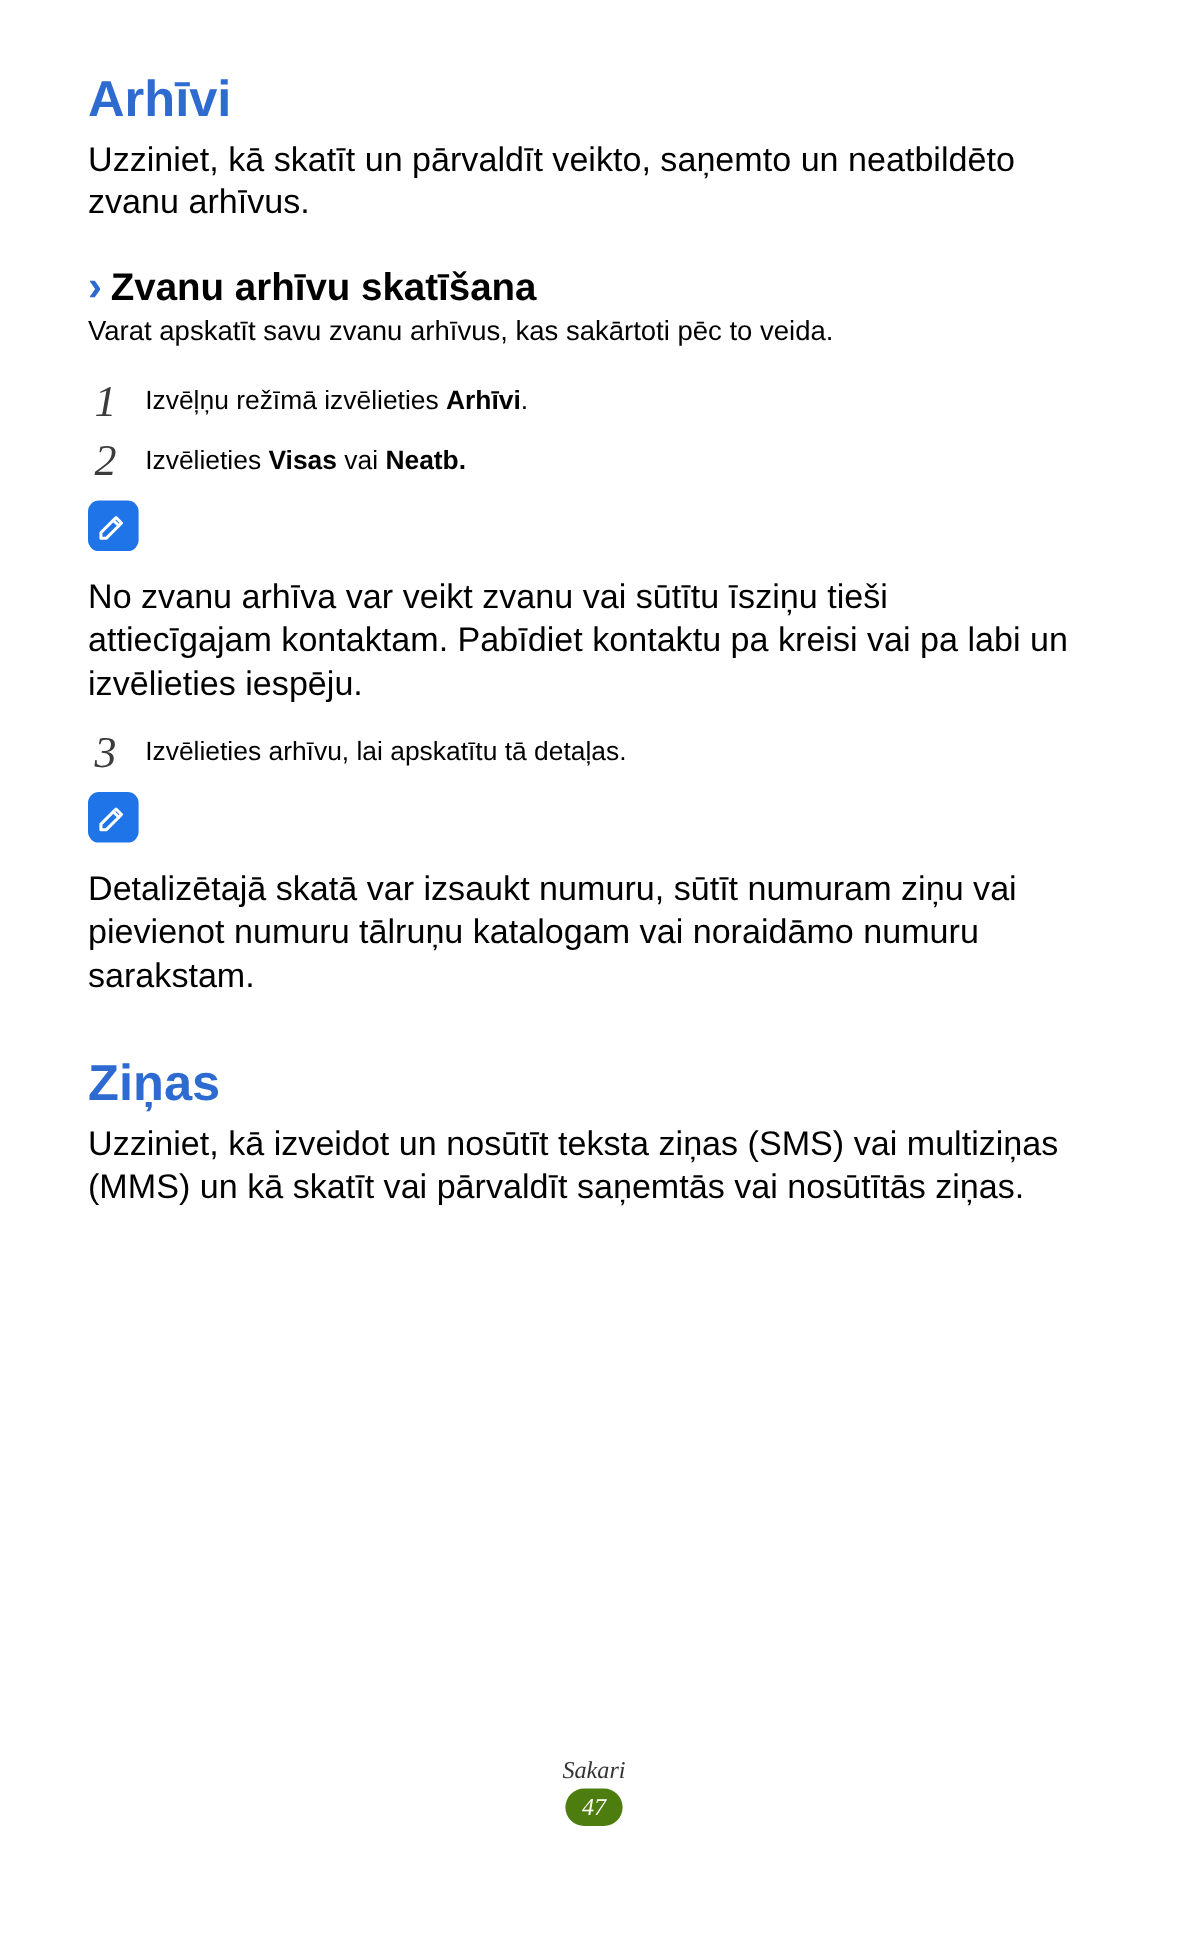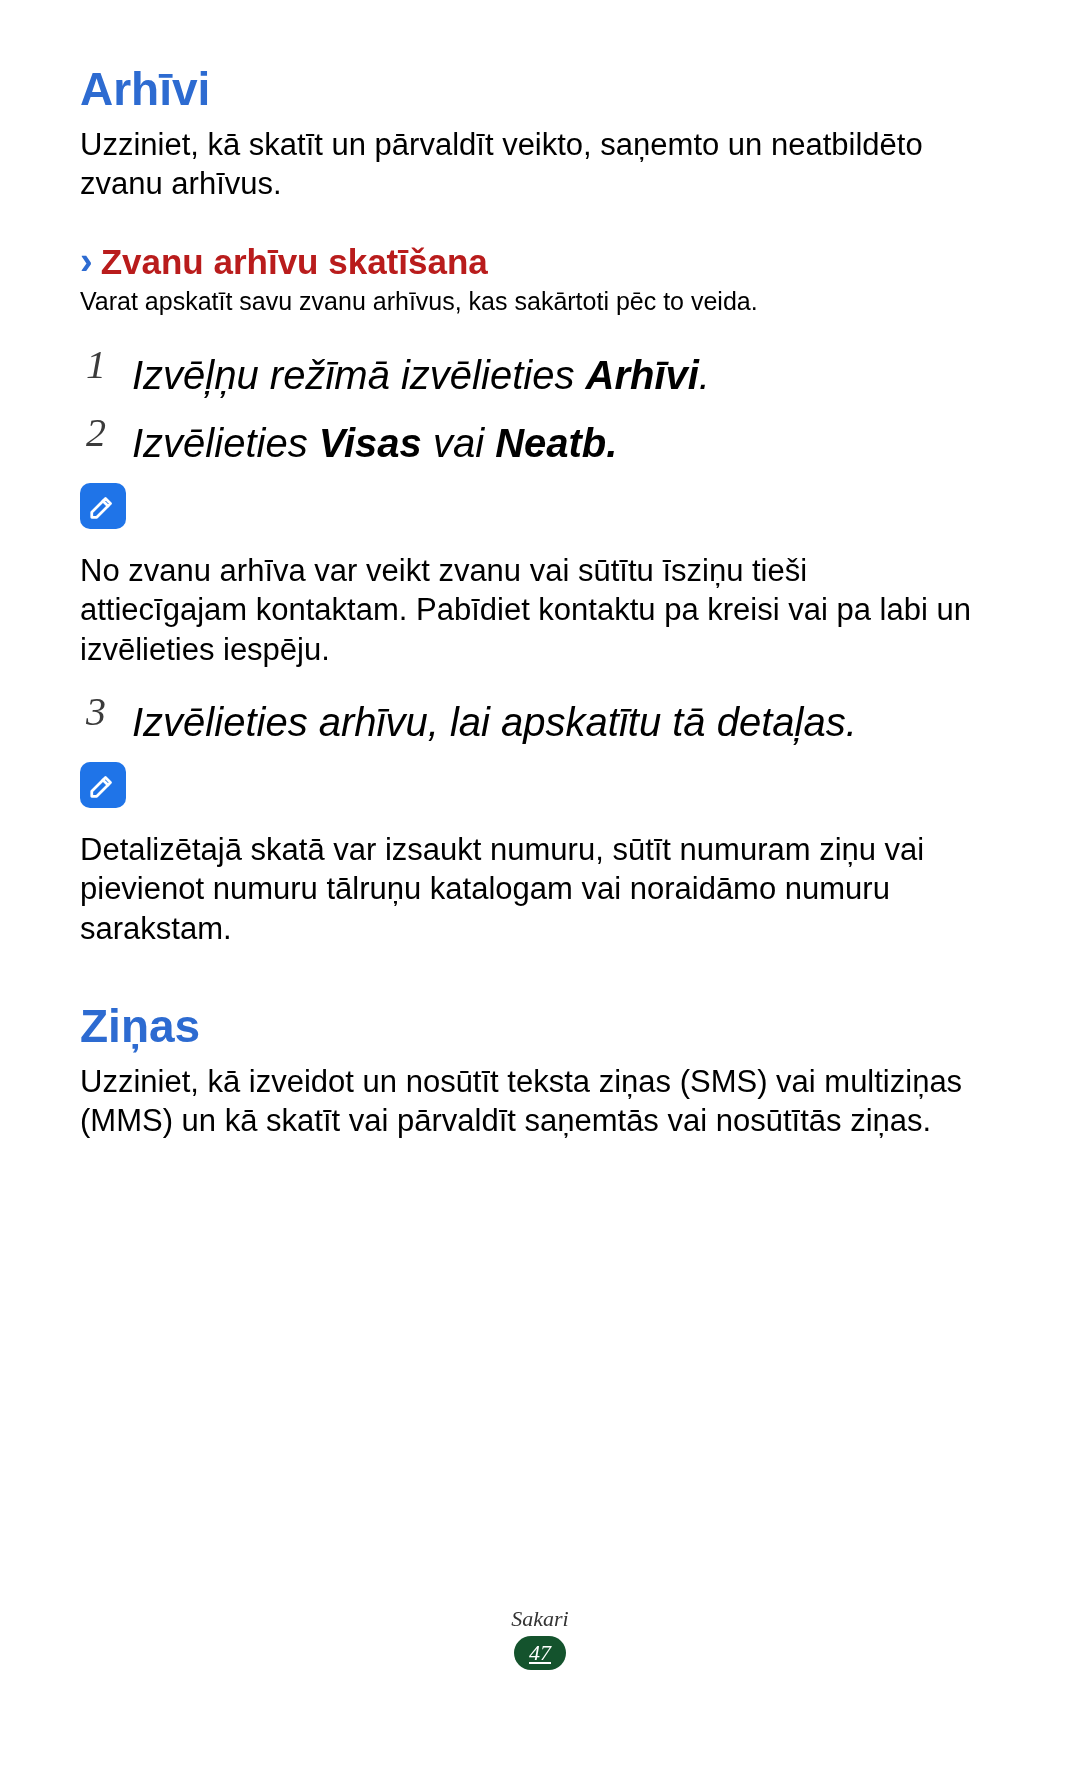--- a/index.html
+++ b/index.html
@@ -36,21 +36,21 @@
   }
   .chevron {
     color: #2d6bd1;
     font-size: 38px;
     font-weight: 700;
     line-height: 1;
   }
   .h2 {
     font-size: 35px;
     font-weight: 700;
-    color: #b91c1c;
+    color: #000000;
   }
   .sub-para {
     font-size: 25px;
     line-height: 1.25;
     margin-bottom: 26px;
   }
   .step {
     display: flex;
     align-items: flex-start;
     gap: 20px;
@@ -60,24 +60,23 @@
     font-family: Georgia, "Times New Roman", serif;
     font-style: italic;
     font-size: 40px;
     color: #3b3b3b;
     width: 32px;
     text-align: center;
     line-height: 1.1;
     flex-shrink: 0;
   }
   .step-text {
-    font-size: 40px;
+    font-size: 24px;
     line-height: 1.3;
     padding-top: 6px;
-    font-style: italic;
   }
   .bold { font-weight: 700; }
   .note {
     display: flex;
     align-items: flex-start;
     gap: 20px;
     margin-top: 4px;
     margin-bottom: 20px;
     flex-direction: column;
   }
@@ -94,45 +93,44 @@
   }
   .note-icon svg { width: 30px; height: 30px; }
   .note-text {
     font-size: 31px;
     line-height: 1.28;
     padding-top: 2px;
   }
   .section2 { margin-top: 50px; }
   .footer {
     position: absolute;
-    bottom: 32px;
+    bottom: 42px;
     left: 0;
     width: 100%;
     text-align: center;
   }
   .footer-label {
     font-style: italic;
     font-family: Georgia, "Times New Roman", serif;
     font-size: 22px;
     color: #333;
     margin-bottom: 4px;
   }
   .page-badge {
     display: inline-block;
     min-width: 52px;
     height: 34px;
-    background: #14532d;
+    background: #4d7c0f;
     color: #fff;
     font-style: italic;
     font-family: Georgia, "Times New Roman", serif;
     font-size: 22px;
     line-height: 34px;
     border-radius: 17px;
     padding: 0 12px;
-    text-decoration: underline;
   }
 </style>
 </head>
 <body>
 
 <div class="page">
 
   <div>
     <h1 class="h1">Arhīvi</h1>
     <p class="para">Uzziniet, kā skatīt un pārvaldīt veikto, saņemto un neatbildēto zvanu arhīvus.</p>

